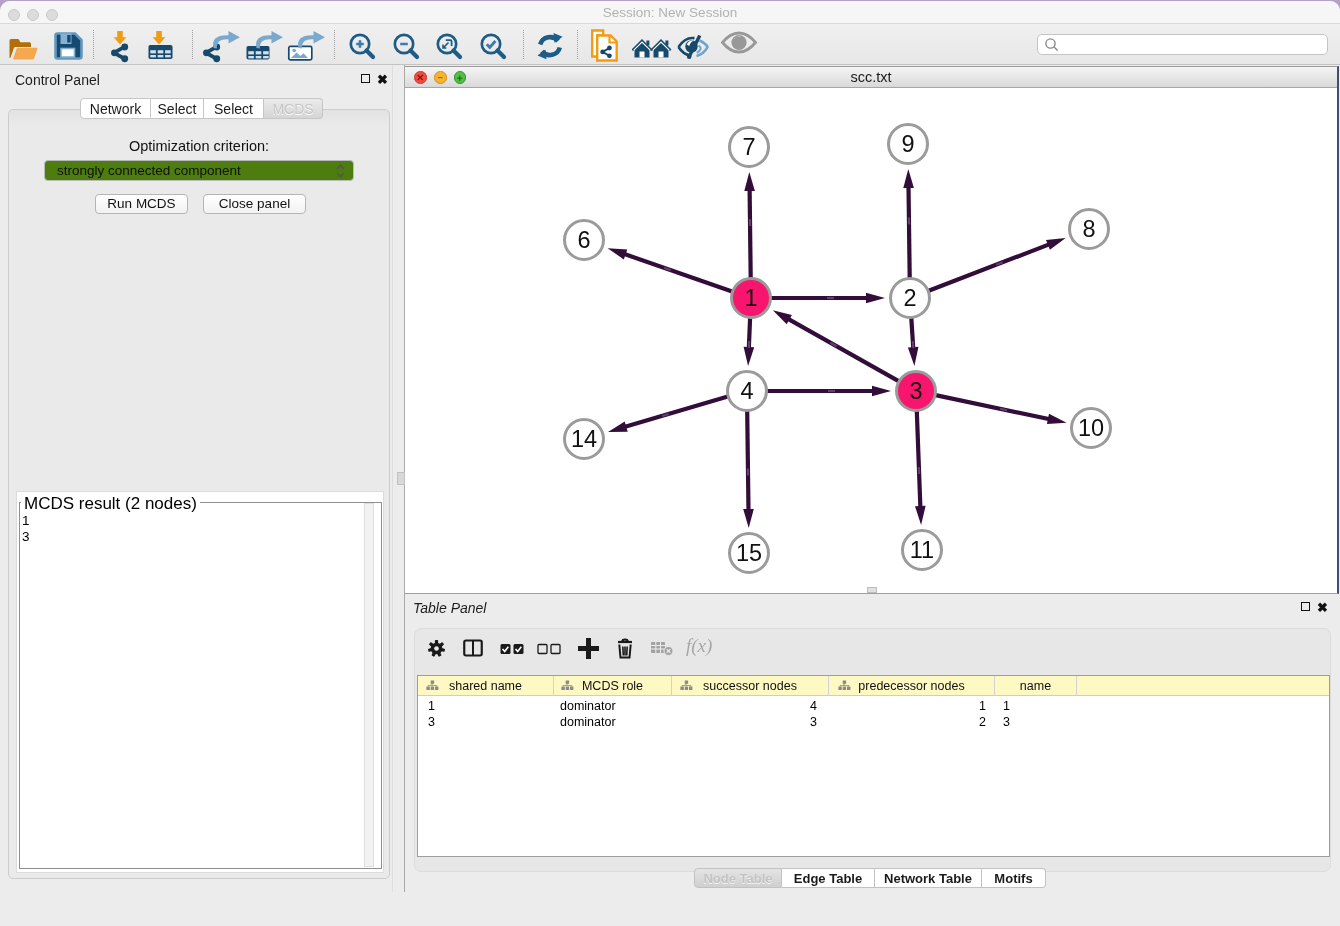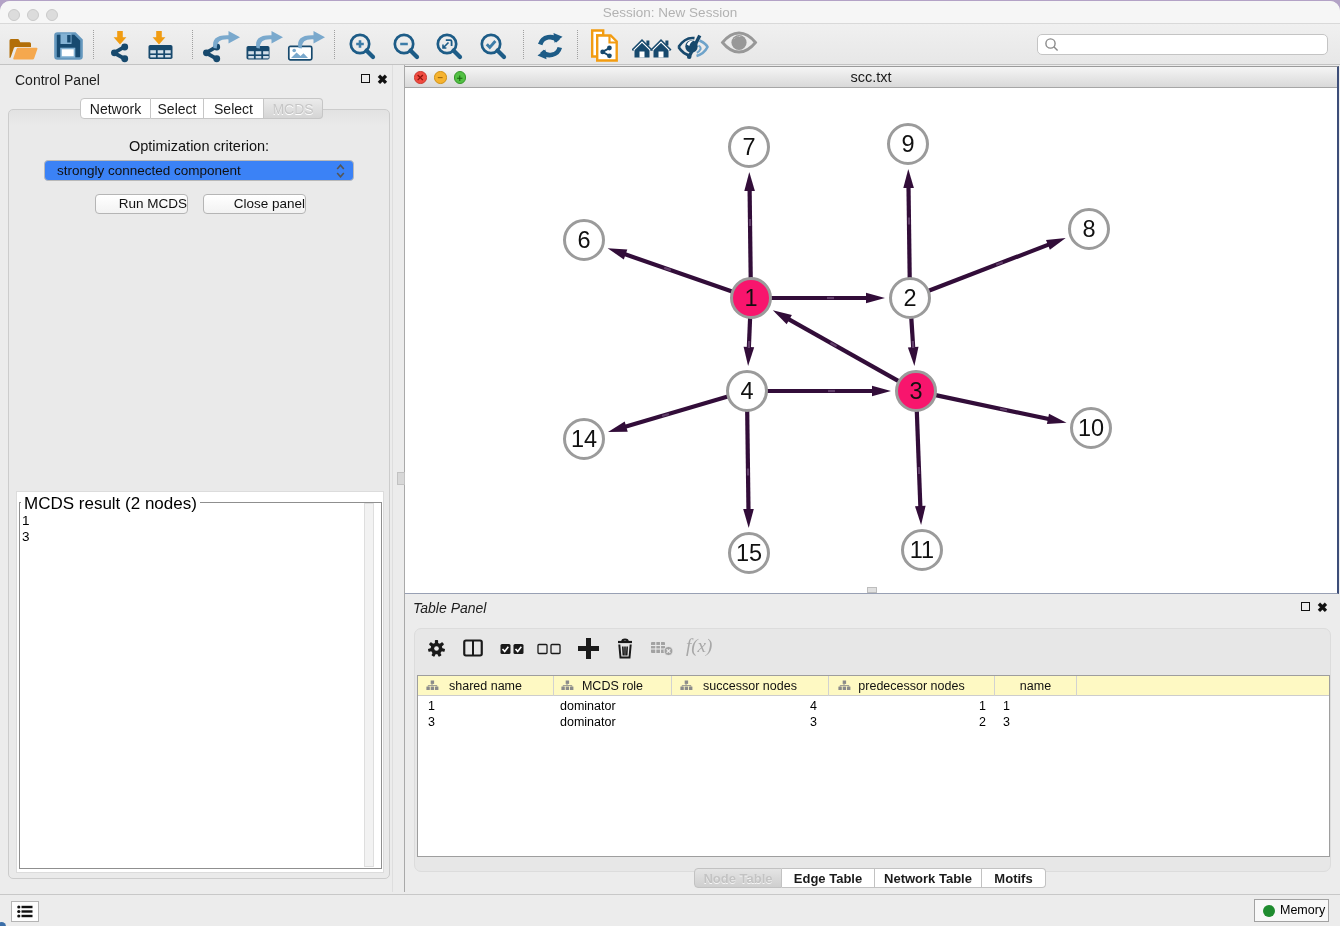--- a/index.html
+++ b/index.html
@@ -15,22 +15,22 @@
 .ticon { position:absolute; top:4px; }
 #searchbox { position:absolute; left:1037px; top:10px; width:291px; height:21px; background:#fff; border:1px solid #c4c4c4; border-radius:5px; }
 
 #cp-title { position:absolute; left:15px; top:71px; font-size:14px; color:#1e1e1e; }
 .hdr-max { position:absolute; width:9px; height:9px; border:1.5px solid #111; }
 .hdr-x { position:absolute; font-size:13px; font-weight:bold; color:#111; }
 #cp-box { position:absolute; left:8px; top:108px; width:382px; height:770px; border:1px solid #cccccc; border-radius:5px; background:linear-gradient(#e2e2e2, #eaeaea 16px); }
 .tab { position:absolute; top:97px; height:21px; line-height:21px; text-align:center; font-size:14px; color:#1b1b1b; background:#fff; border:1px solid #c6c6c6; }
 .tabsel { background:linear-gradient(#ebebeb,#d5d5d5); color:#c6c6c6; text-shadow:0 1px 0 #fff; }
 #opt-label { position:absolute; left:0; top:137px; width:398px; text-align:center; font-size:14.5px; color:#111; }
-#opt-select { position:absolute; left:44px; top:159px; width:310px; height:21px; background:#3b82f6; border:1px solid #b9b9b9; border-radius:4px; font-size:13.5px; line-height:19px; padding-left:12px; color:#111; }
-.btn { position:absolute; top:193px; height:20px; background:linear-gradient(#ffffff,#f2f2f2); border:1px solid #b5b5b5; border-radius:4px; text-align:right; font-size:13.5px; line-height:18px; color:#111; }
+#opt-select { position:absolute; left:44px; top:159px; width:310px; height:21px; background:#4d7c0f; border:1px solid #b9b9b9; border-radius:4px; font-size:13.5px; line-height:19px; padding-left:12px; color:#111; }
+.btn { position:absolute; top:193px; height:20px; background:linear-gradient(#ffffff,#f2f2f2); border:1px solid #b5b5b5; border-radius:4px; text-align:center; font-size:13.5px; line-height:18px; color:#111; }
 #result-wrap { position:absolute; left:16px; top:490px; width:368px; height:382px; background:#fff; border:1px solid #dcdcdc; }
 #result-border { position:absolute; left:2px; top:10px; width:363px; height:367px; border:1px solid #8f8f8f; }
 #result-legend { position:absolute; left:4px; top:2px; background:#fff; padding:0 3px; font-size:17px; color:#000; }
 #result-items { position:absolute; left:5px; top:21px; font-size:13.5px; color:#000; line-height:15.5px; }
 #result-scroll { position:absolute; right:9px; top:11px; width:10px; height:364px; background:#f2f2f2; border:1px solid #dedede; }
 
 #vsplit1 { position:absolute; left:392px; top:64px; width:0; height:827px; border-left:1px solid #dedede; }
 #vsplit2 { position:absolute; left:404px; top:64px; width:0; height:827px; border-left:1px solid #a9a9a9; }
 #vhandle { position:absolute; left:397px; top:471px; width:8px; height:13px; background:#d8d8d8; border:1px solid #c2c2c2; }
 
@@ -439,29 +439,13 @@
     <div class="td" style="left:142px;top:38px;">dominator</div>
     <div class="td" style="left:254px;top:38px;width:145px;text-align:right;">3</div>
     <div class="td" style="left:411px;top:38px;width:157px;text-align:right;">2</div>
     <div class="td" style="left:585px;top:38px;">3</div>
   </div>
   <div class="btab tabsel" style="left:694px;width:88px;border-radius:4px 0 0 4px;">Node Table</div>
   <div class="btab" style="left:782px;width:93px;border-left:none;">Edge Table</div>
   <div class="btab" style="left:875px;width:107px;border-left:none;">Network Table</div>
   <div class="btab" style="left:982px;width:64px;border-left:none;border-radius:0 4px 4px 0;">Motifs</div>
 
-  <div id="statusbar">
-      <div style="position:absolute;left:-3px;top:27px;width:9px;height:9px;border-radius:50%;background:#3a6ea8;"></div>
-    <div id="st-left">
-        <svg width="16" height="13" viewBox="0 0 16 13" style="position:absolute;left:5px;top:3px">
-<g fill="#111">
-            <circle cx="1.8" cy="2" r="1.6"></circle>
-            <circle cx="1.8" cy="6.5" r="1.6"></circle>
-            <circle cx="1.8" cy="11" r="1.6"></circle>
-<rect x="4.5" y="0.8" width="11" height="2.4"></rect>
-            <rect x="4.5" y="5.3" width="11" height="2.4"></rect>
-            <rect x="4.5" y="9.8" width="11" height="2.4"></rect>
-          </g>
-        </svg>
-      </div>
-    <div id="st-mem"><span style="display:inline-block;width:12px;height:12px;border-radius:50%;background:#1f8c2f;position:absolute;left:8px;top:5px;"></span>Memory</div>
-  </div>
 </div>
 
 </body></html>

